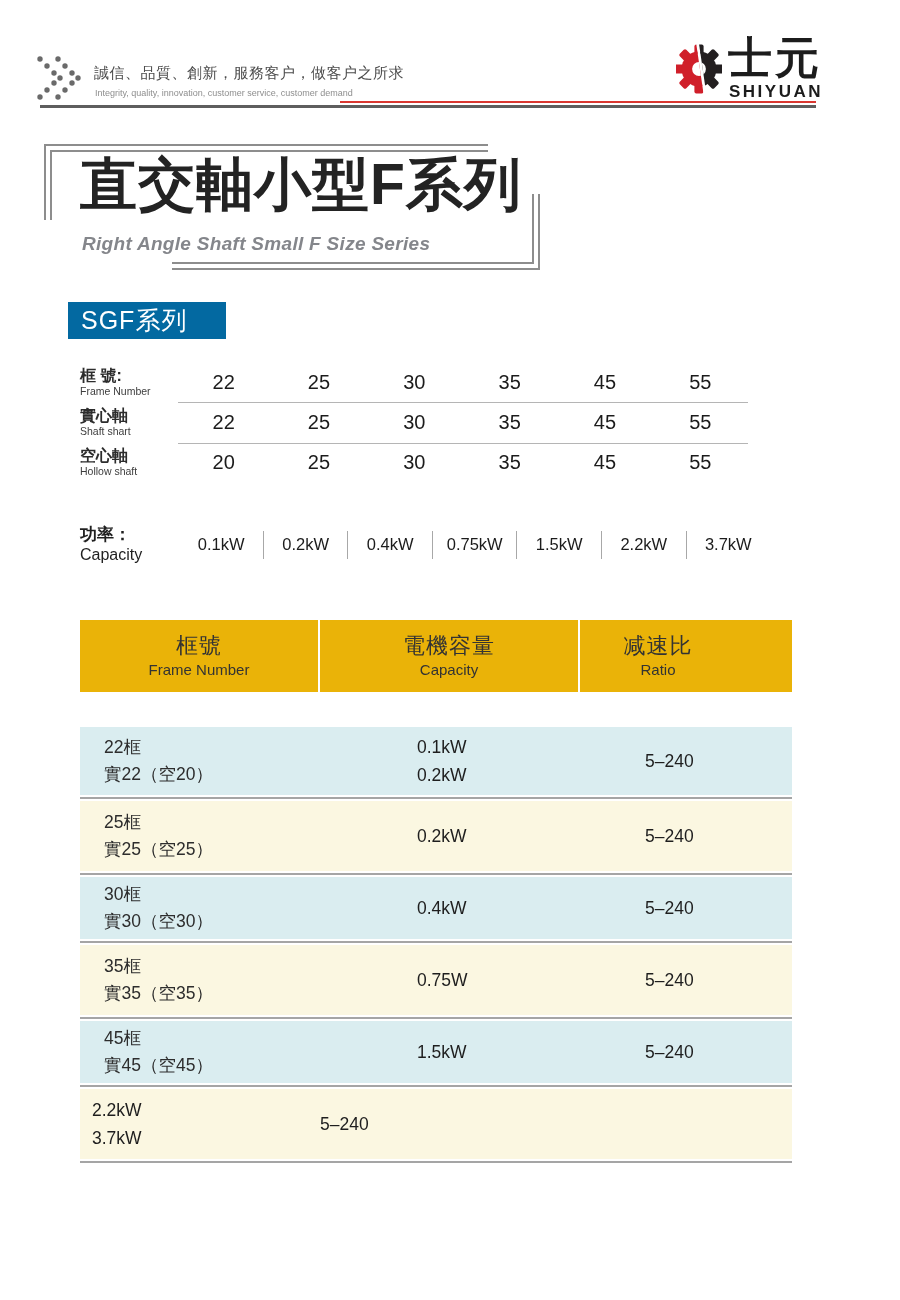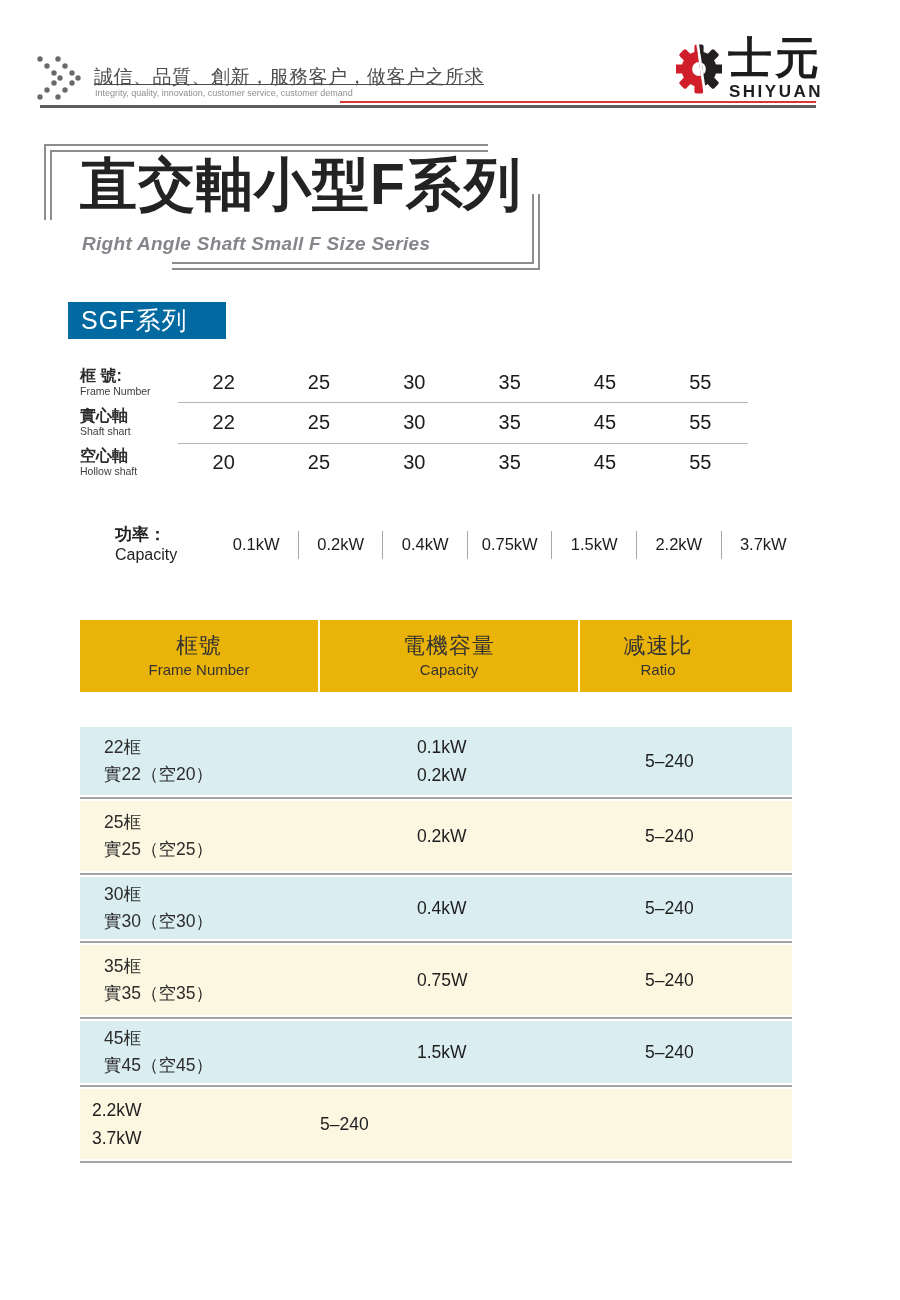--- a/index.html
+++ b/index.html
@@ -3,21 +3,21 @@
 <meta charset="utf-8">
 <style>
   * { margin:0; padding:0; box-sizing:border-box; }
   html,body { background:#fff; }
   .page {
     position:relative; width:900px; height:1300px; background:#ffffff;
     font-family:"Liberation Sans","DejaVu Sans",sans-serif; overflow:hidden;
   }
   
   .chevrons { position:absolute; left:36px; top:56px; }
-  .slogan-cn { position:absolute; left:94px; top:64px; font-size:19px; color:#4c4c4c; letter-spacing:0.5px;text-decoration:underline; }
+  .slogan-cn { position:absolute; left:94px; top:64px; font-size:15px; color:#4c4c4c; letter-spacing:0.5px; }
   .slogan-en { position:absolute; left:95px; top:88px; font-size:9px; color:#8e8e8e; }
   .gear-logo { position:absolute; left:676px; top:42px; }
   .brand-cn { position:absolute; left:728px; top:36px; font-size:44px; font-weight:800; color:#1c1c1c; letter-spacing:3px; line-height:1; }
   .brand-en { position:absolute; left:729px; top:82px; font-size:17px; font-weight:800; color:#1c1c1c; letter-spacing:2.5px; }
   .hdr-line-red  { position:absolute; left:340px; top:101px; width:476px; height:2px; background:#da3730; }
   .hdr-line-gray { position:absolute; left:40px;  top:105px; width:776px; height:3px; background:#5e5e5e; }
   
   .brk { position:absolute; border:0 solid #8d8d8d; }
   .brk-tl-outer { left:44px; top:144px; width:444px; height:76px; border-top-width:2px; border-left-width:2px; }
   .brk-tl-inner { left:50px; top:150px; width:438px; height:70px; border-top-width:2px; border-left-width:2px; }
@@ -32,21 +32,21 @@
   .spec { position:absolute; left:80px; top:362px; width:668px; }
   .spec-row { display:flex; align-items:center; height:40px; }
   .spec-label { width:96px; }
   .spec-label .cn { font-size:16px; font-weight:600; color:#2d2d2d; line-height:18px; }
   .spec-label .en { font-size:10.5px; color:#3d3d3d; line-height:13px; }
   .spec-vals { flex:1; display:flex; }
   .spec-vals span { flex:1; text-align:center; font-size:20px; color:#1b1b1b; }
   .spec-sep { position:absolute; left:98px; right:0; height:1px; background:#b5b5b5; }
   .spec-sep.s1 { top:40px; } .spec-sep.s2 { top:81px; }
   
-  .cap-strip { position:absolute; left:80px; top:524px; width:690px; display:flex; align-items:center;margin-left:35px; }
+  .cap-strip { position:absolute; left:80px; top:524px; width:690px; display:flex; align-items:center; }
   .cap-label { width:100px; }
   .cap-label .cn { font-size:17px; font-weight:700; color:#1f1f1f; line-height:21px; }
   .cap-label .en { font-size:16px; color:#1f1f1f; line-height:20px; }
   .cap-cell { width:84px; text-align:center; font-size:16.5px; color:#1c1c1c; }
   .cap-div { width:1px; height:28px; background:#a8a8a8; }
   
   .rt-head { position:absolute; left:80px; top:620px; width:712px; display:flex; gap:2px; }
   .rt-hcell { background:#eab308; height:72px; display:flex; flex-direction:column; justify-content:center; align-items:center; }
   .rt-hcell .cn { font-size:22px; color:#333; line-height:28px; letter-spacing:1px; }
   .rt-hcell .en { font-size:15px; color:#333; line-height:20px; }

